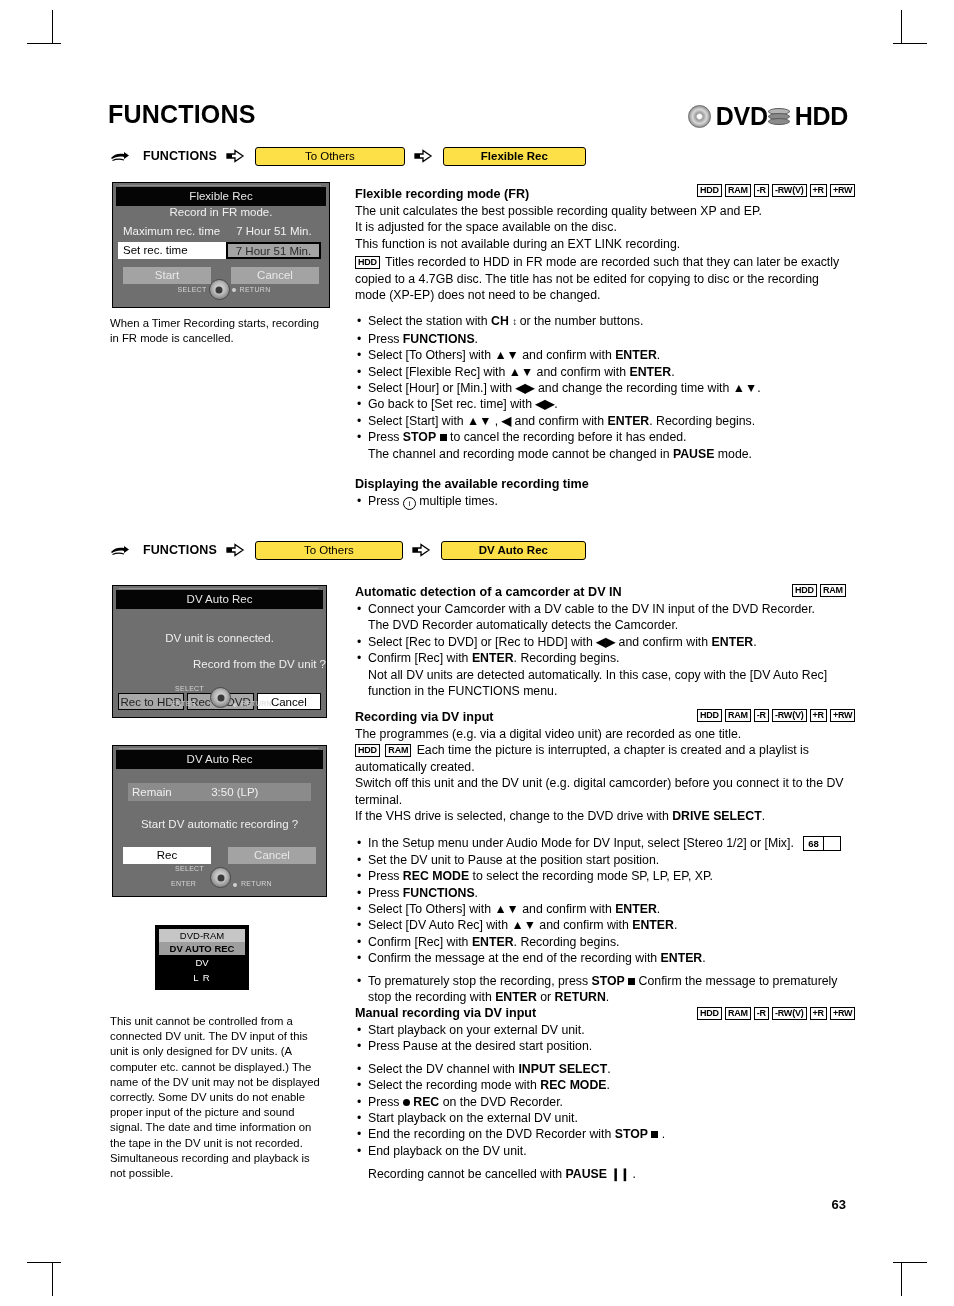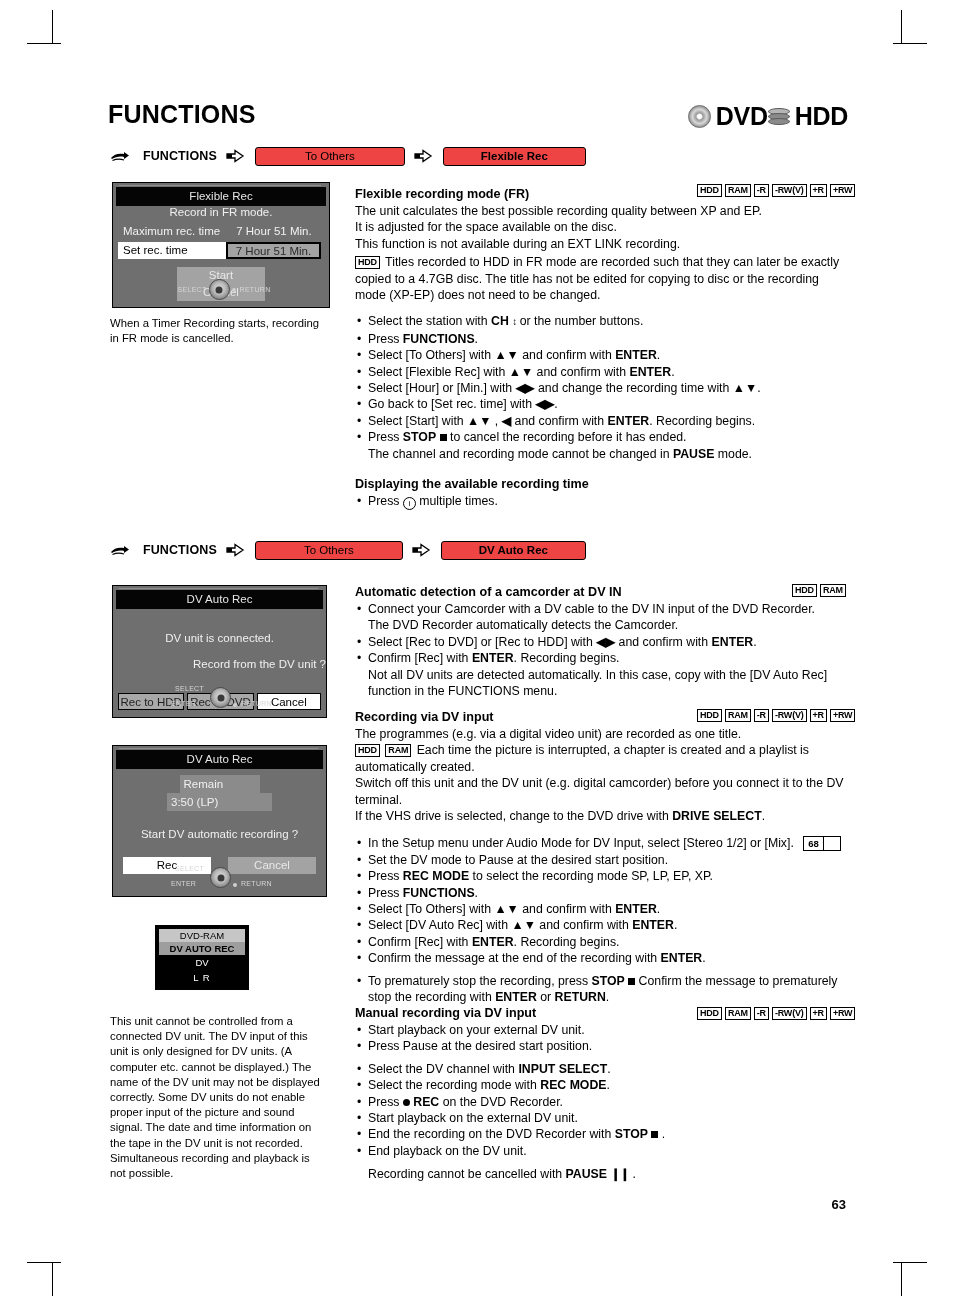--- a/index.html
+++ b/index.html
@@ -108,21 +108,21 @@
     width: 20px; height: 14px;
     margin: 0 3px;
   }
   .bc-box {
     border: 1px solid #000;
     border-radius: 3px;
     height: 17px;
     line-height: 17px;
     text-align: center;
     font-size: 11.5px;
-    background: #ef4444;
+    background: #fde047;
     padding: 0 8px;
     box-sizing: content-box;
   }
   .bc-box.w1 { width: 132px; }
   .bc-box.w2 { width: 125px; font-weight: bold; }
   .bc-box.w3 { width: 130px; }
   .bc-box.w4 { width: 127px; font-weight: bold; }
 
   
   .osd {
@@ -460,21 +460,21 @@
     <div class="osd-body">
       <div class="osd-centerline" style="">Record in FR mode.</div>
       <div class="osd-row" style="margin-top:7px; padding:0 10px;">
         <span style="width:108px;">Maximum rec. time</span>
         <span style="width:92px; text-align:center;">7 Hour 51 Min.</span>
       </div>
       <div class="osd-row" style="margin-top:5px; padding:0 5px;">
         <span class="osd-cell-white" style="width:108px; height:17px; line-height:15px;">Set rec. time</span>
         <span class="osd-cell-gray" style="width:95px; height:17px; line-height:15px; border:2px solid #000;">7 Hour 51 Min.</span>
       </div>
-      <div class="osd-row" style="margin-top:8px; padding:0 10px; justify-content:space-between;flex-direction:column;">
+      <div class="osd-row" style="margin-top:8px; padding:0 10px; justify-content:space-between;">
         <span class="osd-btn" style="width:88px; height:17px; line-height:17px;">Start</span>
         <span class="osd-btn" style="width:88px; height:17px; line-height:17px;">Cancel</span>
       </div>
     </div>
     <div class="jog" style="left:56px; top:96px; width:110px;">
       <span class="jog-label">SELECT</span>
       <span class="jog-pad"></span>
       <span class="jog-dot"></span>
       <span class="jog-label">RETURN</span>
     </div>
@@ -561,21 +561,21 @@
       <span class="jog-label" style="position:absolute; left:10px; top:16px;">ENTER</span>
       <span class="jog-dot" style="position:absolute; left:72px; top:19px;"></span>
       <span class="jog-label" style="position:absolute; left:80px; top:16px;">RETURN</span>
     </div>
   </div>
 
   <div class="osd" style="left:112px; top:745px; width:215px; height:152px;">
     <div class="osd-shadowline"></div>
     <div class="osd-title">DV Auto Rec</div>
     <div class="osd-body">
-      <div class="osd-row" style="margin-top:6px; padding:0 15px;flex-direction:column;">
+      <div class="osd-row" style="margin-top:14px; padding:0 15px;">
         <span class="osd-cell-grayd" style="width:80px; padding:2px 4px; line-height:14px; background:#8b8b8b;">Remain</span>
         <span class="osd-cell-grayd" style="width:105px; padding:2px 4px; line-height:14px; background:#8b8b8b;">3:50 (LP)</span>
       </div>
       <div class="osd-centerline" style="margin-top:17px;">Start DV automatic recording ?</div>
       <div class="osd-row" style="margin-top:17px; padding:0 10px; justify-content:space-between;">
         <span class="osd-btn sel" style="width:88px; height:17px; line-height:17px;">Rec</span>
         <span class="osd-btn" style="width:88px; height:17px; line-height:17px;">Cancel</span>
       </div>
     </div>
     <div class="jog" style="left:48px; top:118px; width:120px;">
@@ -633,21 +633,21 @@
     <div class="para">If the VHS drive is selected, change to the DVD drive with <b>DRIVE SELECT</b>.</div>
 
     <ul class="blist" style="margin-top:11px;">
       <li class="bullet">
         <span>In the Setup menu under Audio Mode for DV Input, select [Stereo 1/2] or [Mix].</span>
         <span class="pageref" style="margin-left:6px;">
           <span class="num">68</span>
           <span class="blank"></span>
         </span>
       </li>
-      <li class="bullet">Set the DV mode to Pause at the desired start position.</li>
+      <li class="bullet">Set the DV unit to Pause at the position start position.</li>
       <li class="bullet">Press <b>REC MODE</b> to select the recording mode SP, LP, EP, XP.</li>
       <li class="bullet">Press <b>FUNCTIONS</b>.</li>
       <li class="bullet">Select [To Others] with <b>▲▼</b> and confirm with <b>ENTER</b>.</li>
       <li class="bullet">Select [DV Auto Rec] with <b>▲▼</b> and confirm with <b>ENTER</b>.</li>
       <li class="bullet">Confirm [Rec] with <b>ENTER</b>. Recording begins.</li>
       <li class="bullet">Confirm the message at the end of the recording with <b>ENTER</b>.</li>
       <li class="bullet" style="margin-top:6px;">To prematurely stop the recording, press <b>STOP</b> <span class="g-sq"></span> Confirm the message to prematurely stop the recording with <b>ENTER</b> or <b>RETURN</b>.</li>
     </ul>
   </div>
 

